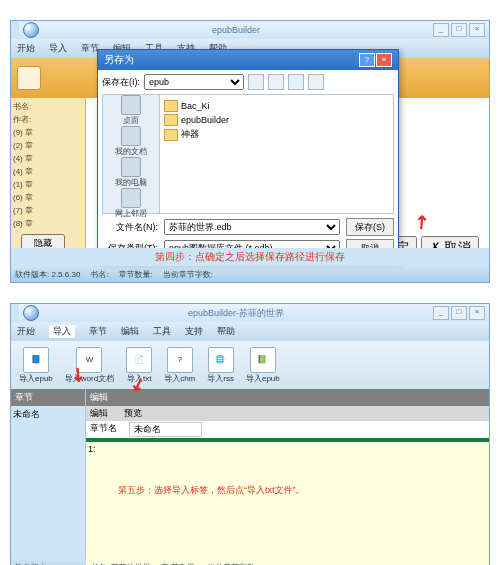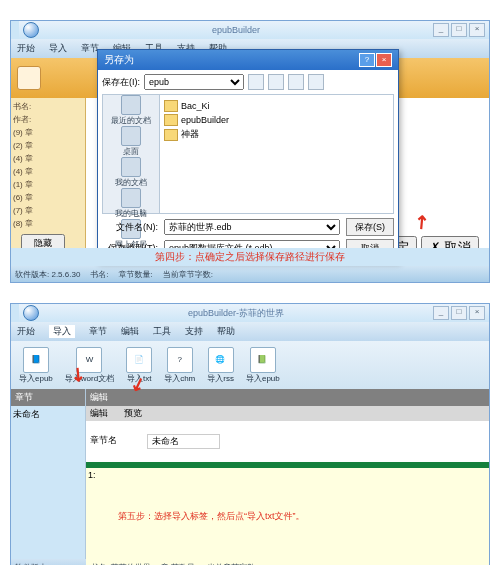--- a/index.html
+++ b/index.html
@@ -48,21 +48,21 @@
 .annot { color:#e03020; font-size:10px; text-align:center; padding:2px 0; background:#cde6f7; position:relative; }
 .arrow { position:absolute; color:#e03020; font-size:18px; font-weight:bold; }
 .ribbon2 { background:linear-gradient(#e8f2fa,#d0e4f2); height:48px; display:flex; align-items:center; padding:0 4px; gap:4px; }
 .rbtn2 { display:flex; flex-direction:column; align-items:center; font-size:8px; color:#234; padding:0 4px; }
 .rbtn2 .icn2 { width:24px; height:24px; border:1px solid #90b0c8; background:#fff; border-radius:2px; display:flex; align-items:center; justify-content:center; }
 .cols2 { display:flex; height:170px; }
 .col-l { width:74px; border-right:1px solid #b0c8dc; }
 .col-r { flex:1; }
 .colhdr { background:#808080; color:#fff; font-size:9px; padding:2px 4px; }
 .subhdr { background:#d8d8d8; font-size:9px; padding:1px 4px; display:flex; gap:16px; }
-.chapter { background:#fff; font-size:9px; padding:13px 4px; display:flex; gap:30px; border-bottom:6px solid #15803d; }
+.chapter { background:#fff; font-size:9px; padding:1px 4px; display:flex; gap:12px; border-bottom:4px solid #15803d; }
 .ylw { background:#ffffe0; }
 </style>
 </head>
 <body>
 
 <div class="page">
 
 <div class="win">
   <div class="titlebar">
     <span class="orb"></span>
@@ -124,24 +124,20 @@
         <select><option>epub</option></select>
         <span class="ticn"></span>
         <span class="ticn"></span>
         <span class="ticn"></span>
         <span class="ticn"></span>
       </div>
       <div class="dlg-main">
         <div class="dlg-places">
           <div class="place">
                 <div class="picn"></div>
-                <span>最近的文档</span>
-              </div>
-          <div class="place">
-                <div class="picn"></div>
                 <span>桌面</span>
               </div>
           <div class="place">
                 <div class="picn"></div>
                 <span>我的文档</span>
               </div>
           <div class="place">
                 <div class="picn"></div>
                 <span>我的电脑</span>
               </div>

